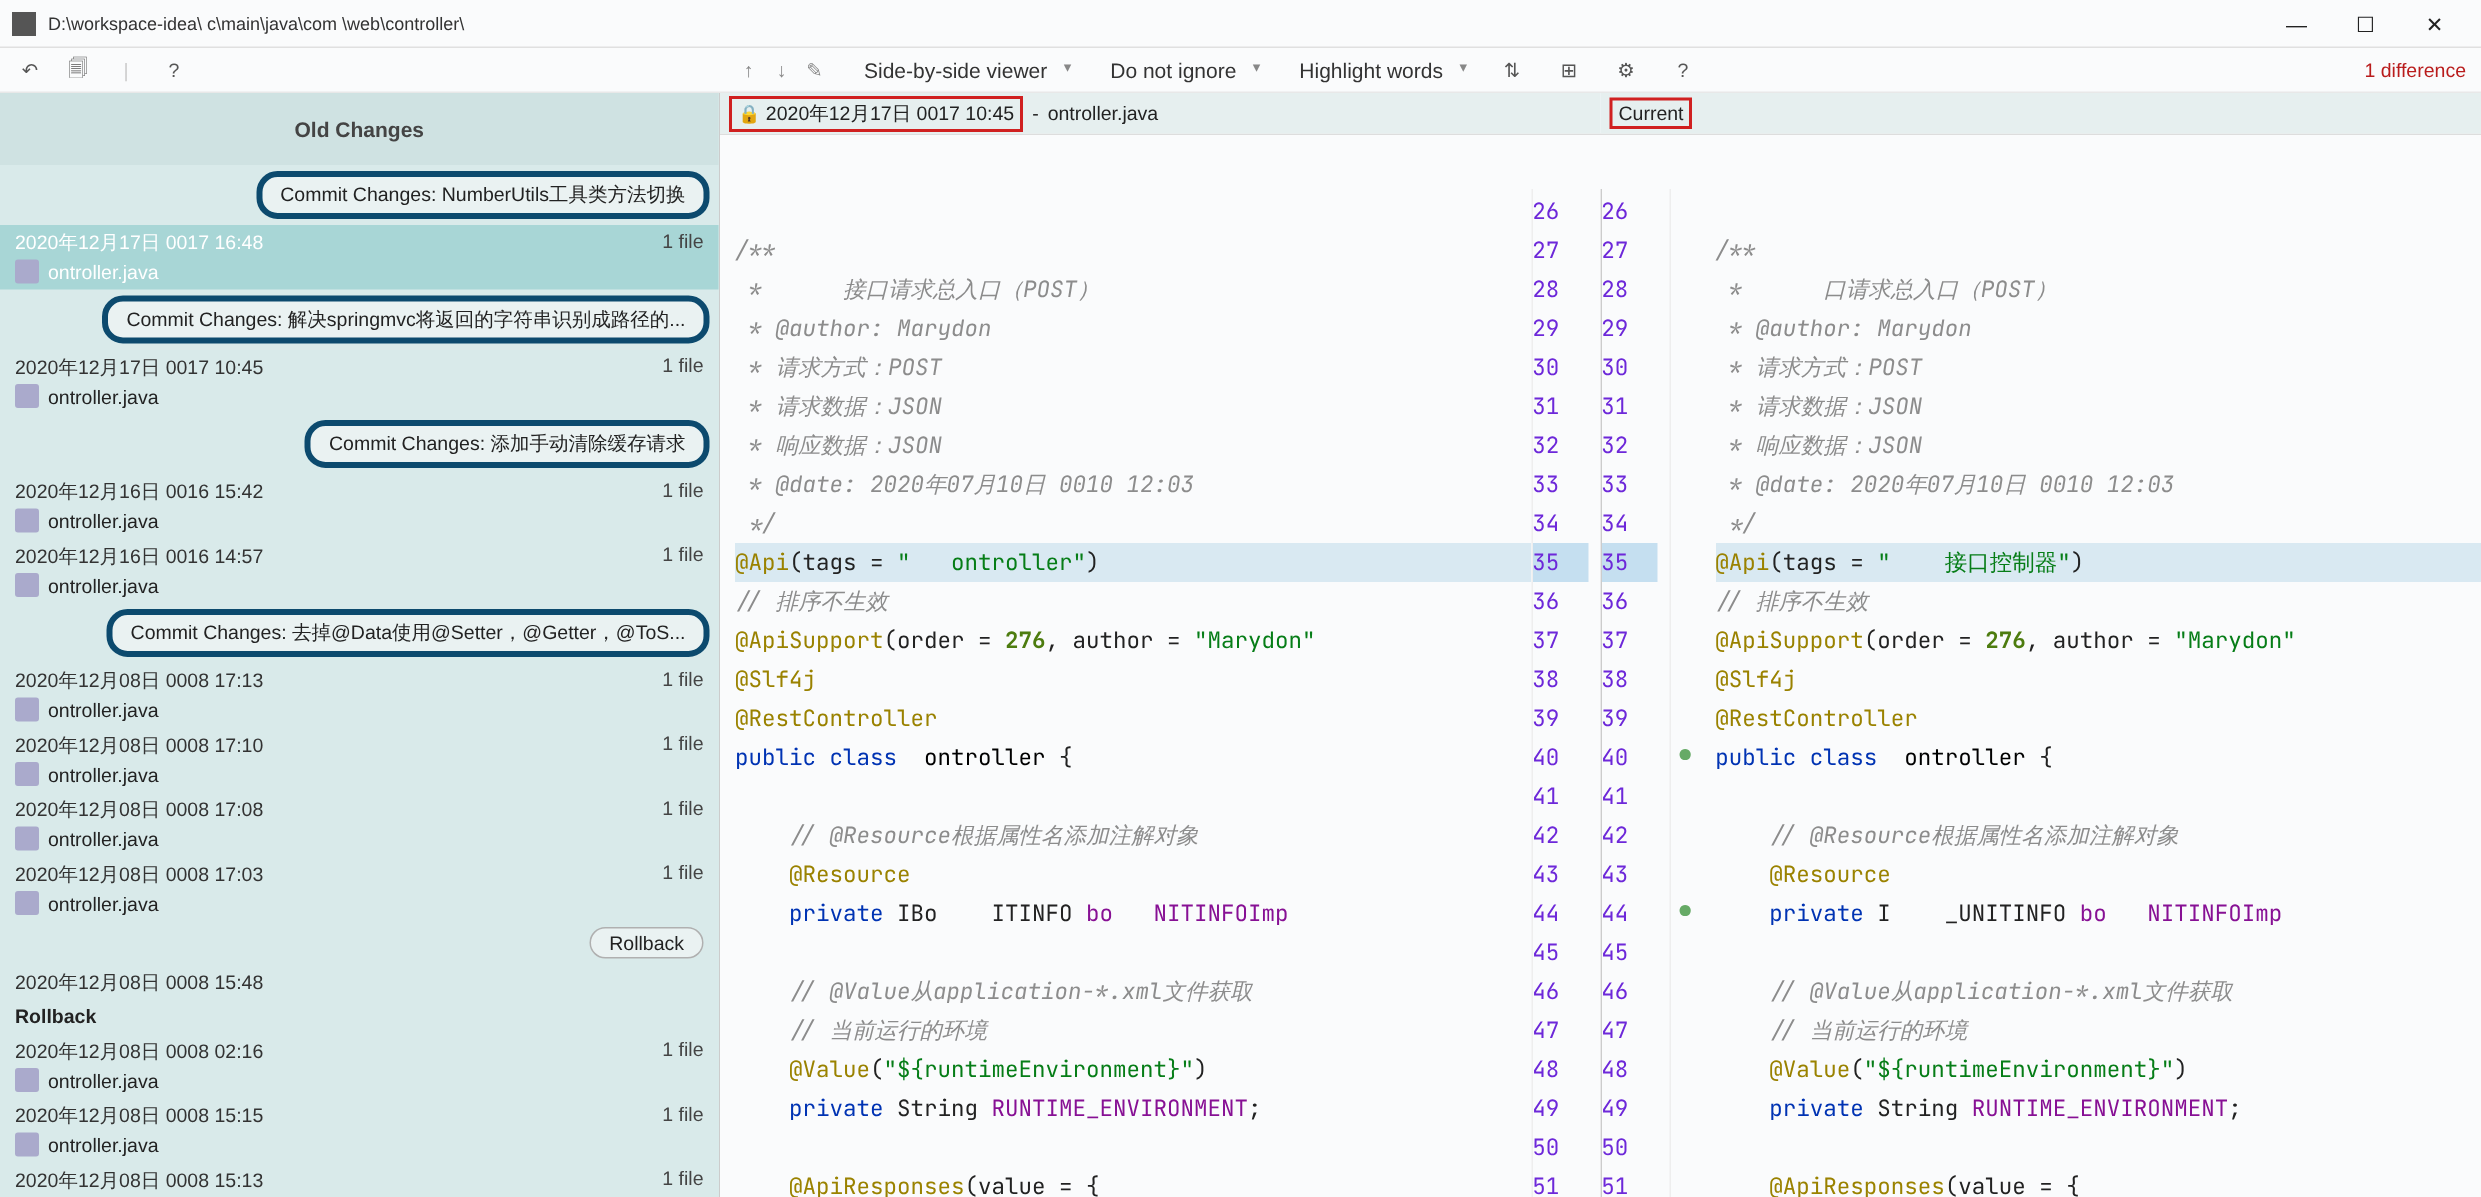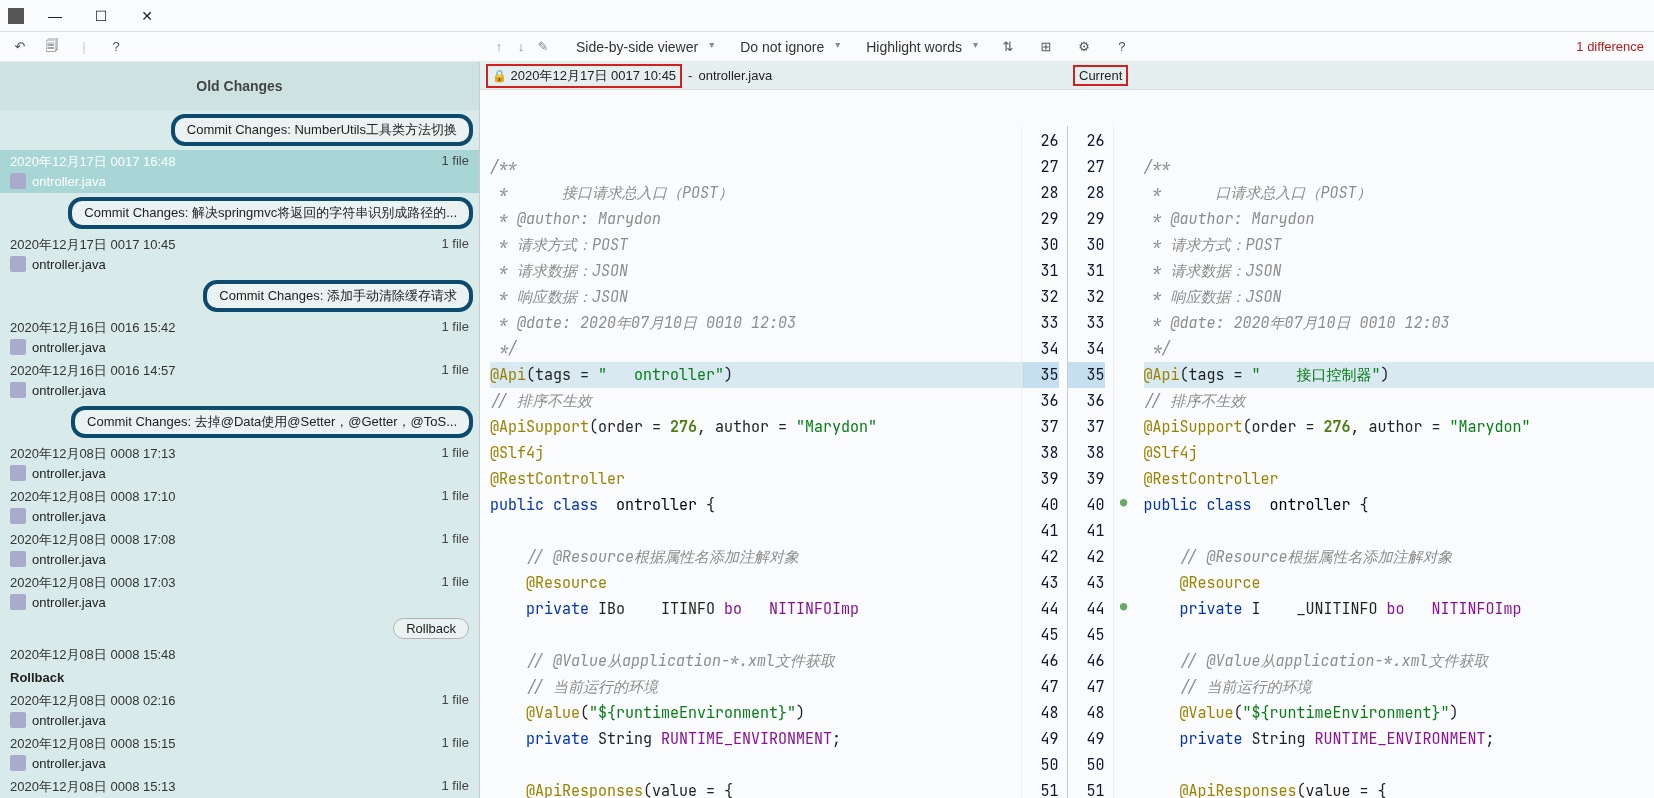--- a/index.html
+++ b/index.html
@@ -34,21 +34,21 @@
 .rollback-label { clear: both; padding: 6px 10px 4px 10px; font-weight: bold; }
 .diff-wrap { flex: 1; display: flex; flex-direction: column; gap: 36px; }
 .diff-headers { display: flex; height: 28px; border-bottom: 1px solid #ddd; }
 .diff-header { flex: 1; display: flex; align-items: center; padding: 0 6px; background: #e6efef; font-size: 13px; gap: 6px; }
 .diff-header .lock { font-size: 12px; }
 .diff-header .hl { border: 2px solid #d02020; padding: 1px 4px; }
 .diff-panes { flex: 1; display: flex; overflow: hidden; font-family: "JetBrains Mono", Consolas, monospace; font-size: 15px; }
 .pane { flex: 1; display: flex; overflow: hidden; }
 .pane.left { border-right: 1px solid #ccc; }
 .pane .code { flex: 1; padding: 2px 0 2px 10px; white-space: pre; overflow: hidden; }
-.pane .gutter { width: 46px; text-align: right; padding: 2px 8px 2px 0; color: #0f172a; background: #fafbfc; border-left: 1px solid #eee; }
+.pane .gutter { width: 46px; padding: 2px 8px 2px 0; color: #6d28d9; background: #fafbfc; border-left: 1px solid #eee; }
 .pane.right .gutter { border-left: none; border-right: 1px solid #eee; }
 .pane.right .gutterwrap { display: flex; }
 .pane.right .gutterwrap .gicon { width: 20px; }
 .line { height: 26px; line-height: 26px; }
 .gline { height: 26px; line-height: 26px; }
 .bg-change { background: #d9e9f2; }
 .bg-change-dark { background: #c5dff0; }
 .c-comment { color: #8c8c8c; font-style: italic; }
 .c-anno { color: #9a8200; }
 .c-kw { color: #0033b3; }
@@ -56,20 +56,21 @@
 .c-type { color: #000; }
 .c-num { color: #4d7c0f; font-weight: bold; }
 .c-field { color: #871094; }
 .gicon-line { height: 26px; display: flex; align-items: center; justify-content: center; font-size: 12px; color: #6a6; }
 </style>
 </head>
 <body>
 
 <div class="titlebar">
   <div class="icon"></div>
+  <div class="title">D:\workspace-idea\    c\main\java\com        \web\controller\</div>
   <div class="winbtn">—</div>
   <div class="winbtn">☐</div>
   <div class="winbtn">✕</div>
 </div>
 
 <div class="toolbar">
   <div class="toolbar-left">
     <div class="tbtn">↶</div>
     <div class="tbtn">🗐</div>
     <div class="tbtn" style="color:#ccc">|</div>

